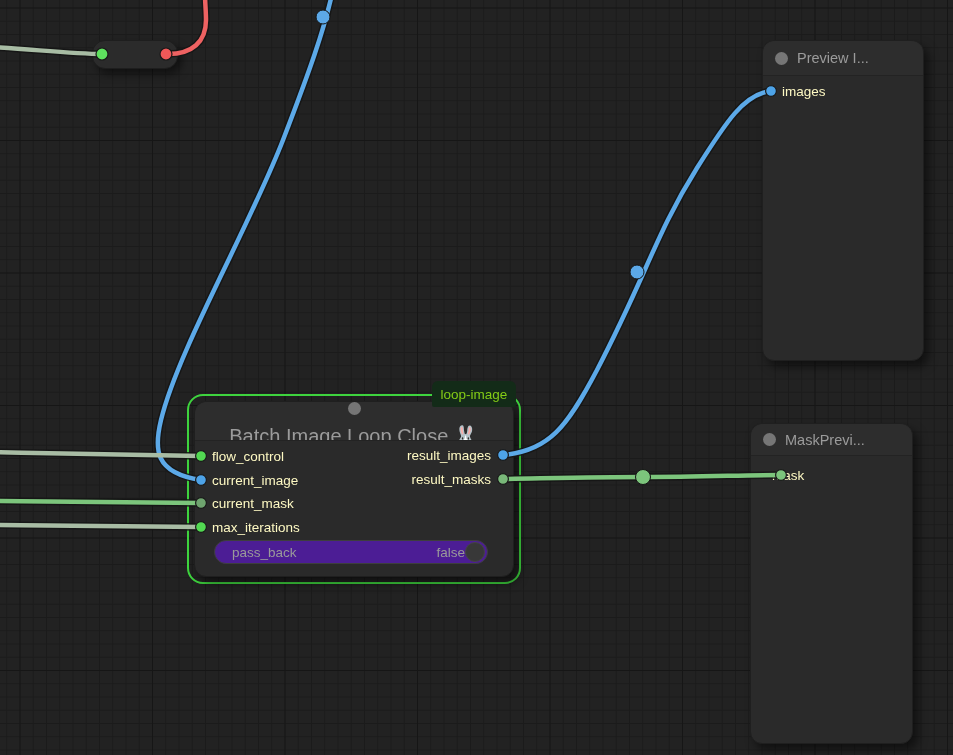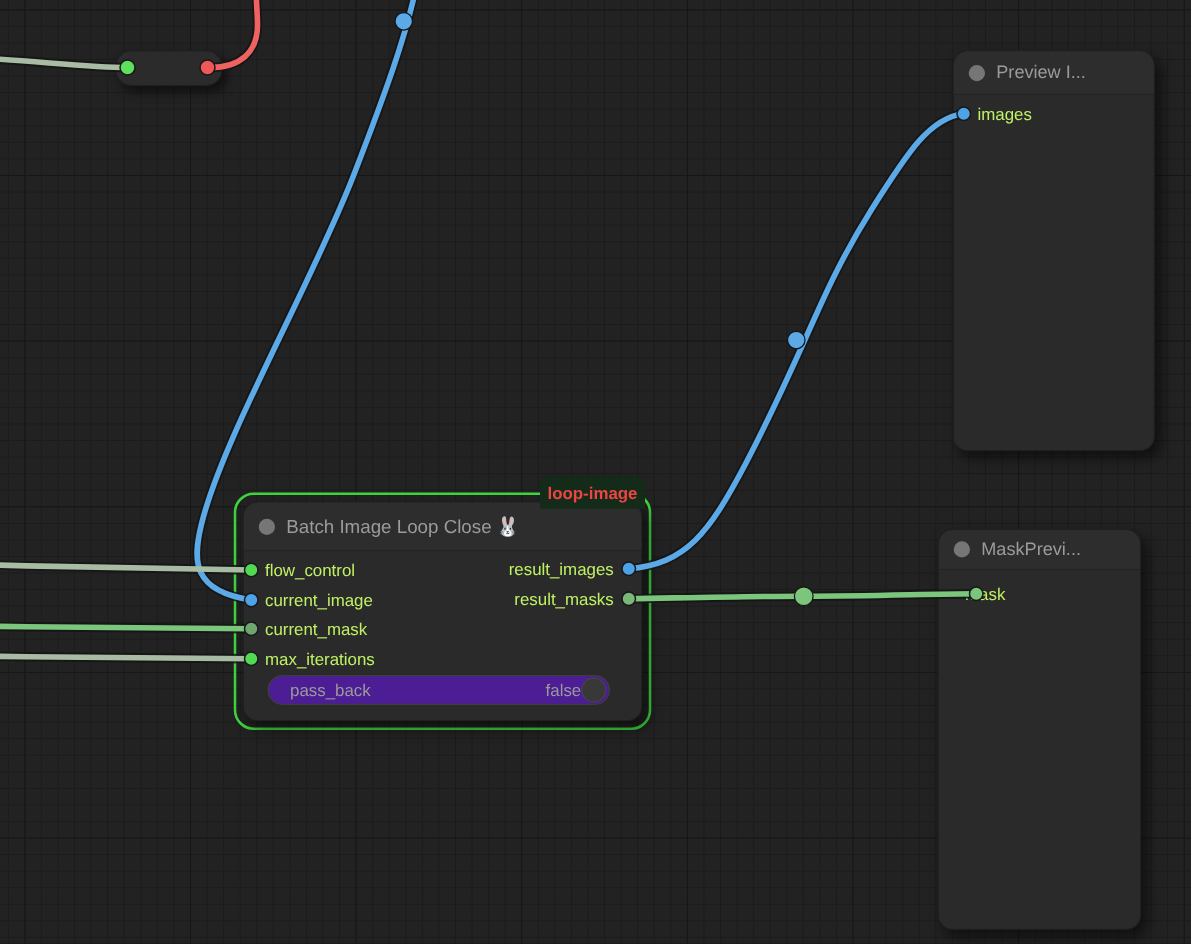--- a/index.html
+++ b/index.html
@@ -26,41 +26,41 @@
     display:flex; align-items:center; gap:9px;
     padding:0 12px; color:#9b9b9b; border-bottom:1px solid #232323;
     background:#2d2d2d; border-radius:12px 12px 0 0;
     white-space:nowrap; overflow:hidden;
   }
   .collapse-dot {
     width:13px; height:13px; border-radius:50%; background:#767676; flex:0 0 auto;
   }
   .slot-row {
     position:absolute; height:24px; line-height:24px; font-size:13.5px;
-    color:#bef264; white-space:nowrap;
+    color:#fef9c3; white-space:nowrap;
   }
   .slot-row.out { text-align:right; }
 
   
   #collapsed-node {
     position:absolute; left:92px; top:40px; width:86px; height:29px;
     background:#2b2b2b; border:1px solid #1e1e1e; border-radius:13px;
     box-shadow:4px 5px 8px rgba(0,0,0,.5); z-index:2;
   }
 
   
   #batch-outline {
     position:absolute; left:187px; top:394px; width:334px; height:190px;
     border:2px solid #3ed43e; border-radius:16px; z-index:1;
   }
   #batch-badge {
     position:absolute; left:432px; top:381px; width:84px; height:26px;
-    background:#132b18; color:#ef4444; font-size:13.5px;
+    background:#132b18; color:#84cc16; font-size:13.5px;
     display:flex; align-items:center; justify-content:center;
-    border-radius:6px 6px 2px 2px; z-index:3;font-weight:bold;
+    border-radius:6px 6px 2px 2px; z-index:3;
   }
   #widget-passback {
     position:absolute; left:19px; top:138px; width:274px; height:24px;
     background:#4c1d95; border:1px solid #3e3e3e; border-radius:13px;
     display:flex; align-items:center; font-size:13.5px; color:#9a9a9a;
   }
   #widget-passback .w-name { flex:1; padding-left:17px; }
   #widget-passback .w-value { padding-right:0; }
   #widget-passback .w-toggle {
     width:20px; height:20px; border-radius:50%; background:#383838;
@@ -74,21 +74,21 @@
 
 <div id="canvas">
 
   <div id="collapsed-node"></div>
 
   <div id="batch-outline"></div>
 
   <div id="batch-badge">loop-image</div>
 
   <div class="node" id="batch-node" style="left:194px; top:401px; width:320px; height:176px;">
-    <div class="node-title" style="height:39px; font-size:15px;">
+    <div class="node-title" style="height:39px; font-size:20px;flex-direction:column;">
       <span class="collapse-dot"></span>
       <span>Batch Image Loop Close 🐰</span>
     </div>
     <div class="slot-row" style="left:17px; top:43px;">flow_control</div>
     <div class="slot-row" style="left:17px; top:67px;">current_image</div>
     <div class="slot-row" style="left:17px; top:90px;">current_mask</div>
     <div class="slot-row" style="left:17px; top:114px;">max_iterations</div>
     <div class="slot-row out" style="right:22px; top:42px;">result_images</div>
     <div class="slot-row out" style="right:22px; top:66px;">result_masks</div>
 

